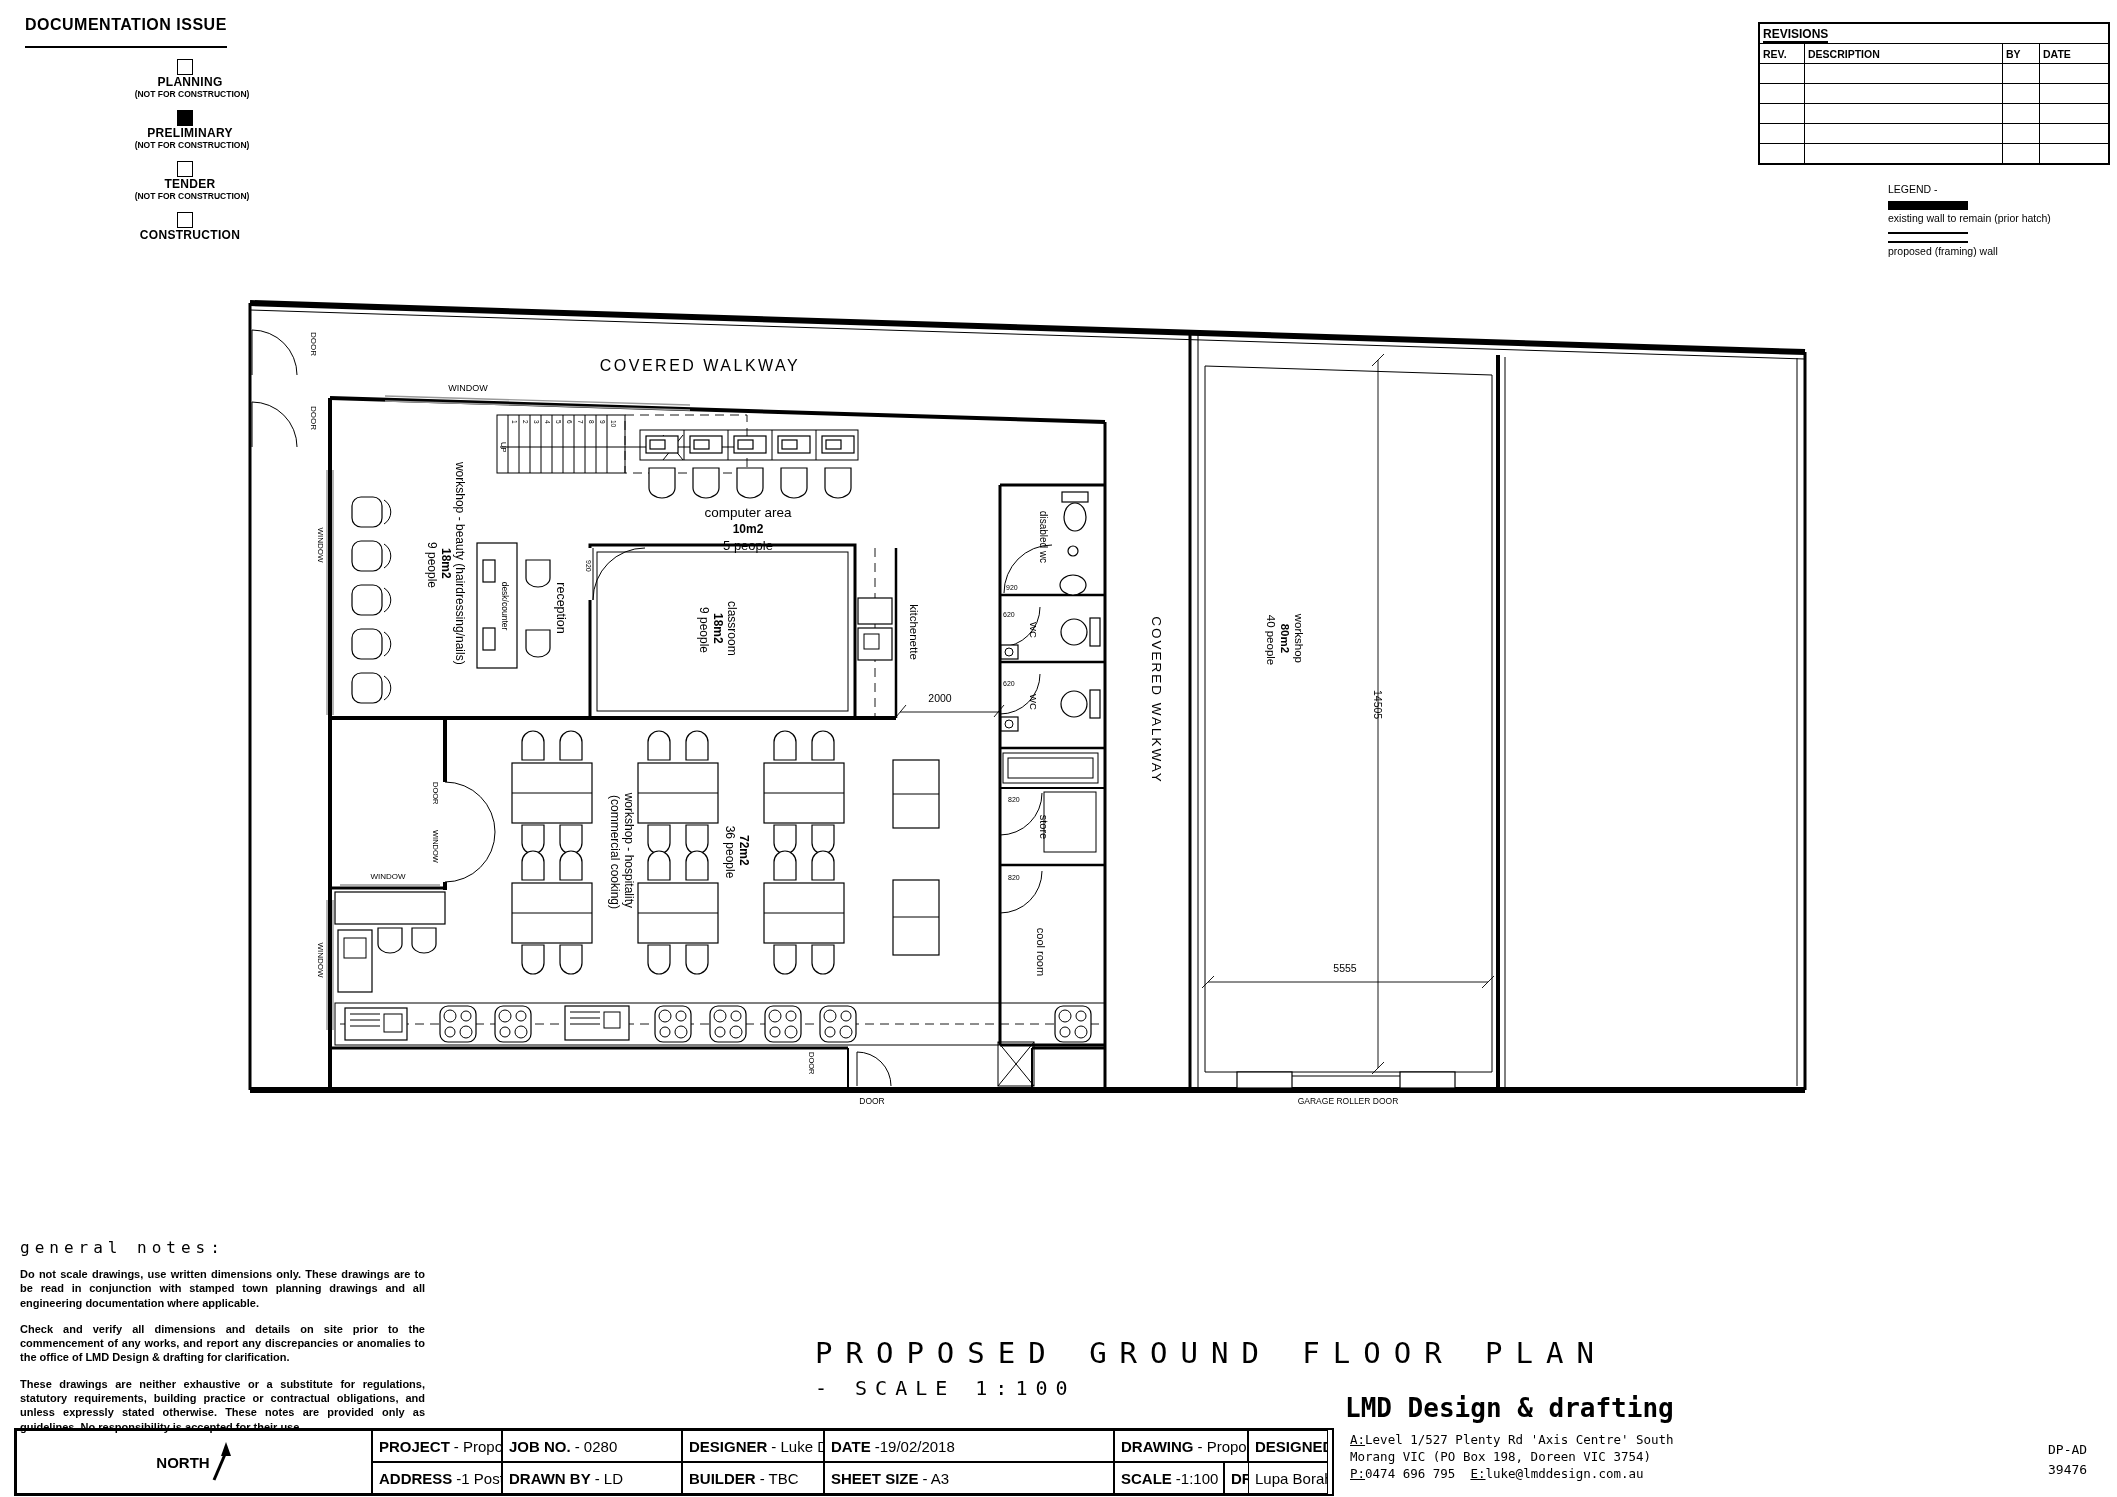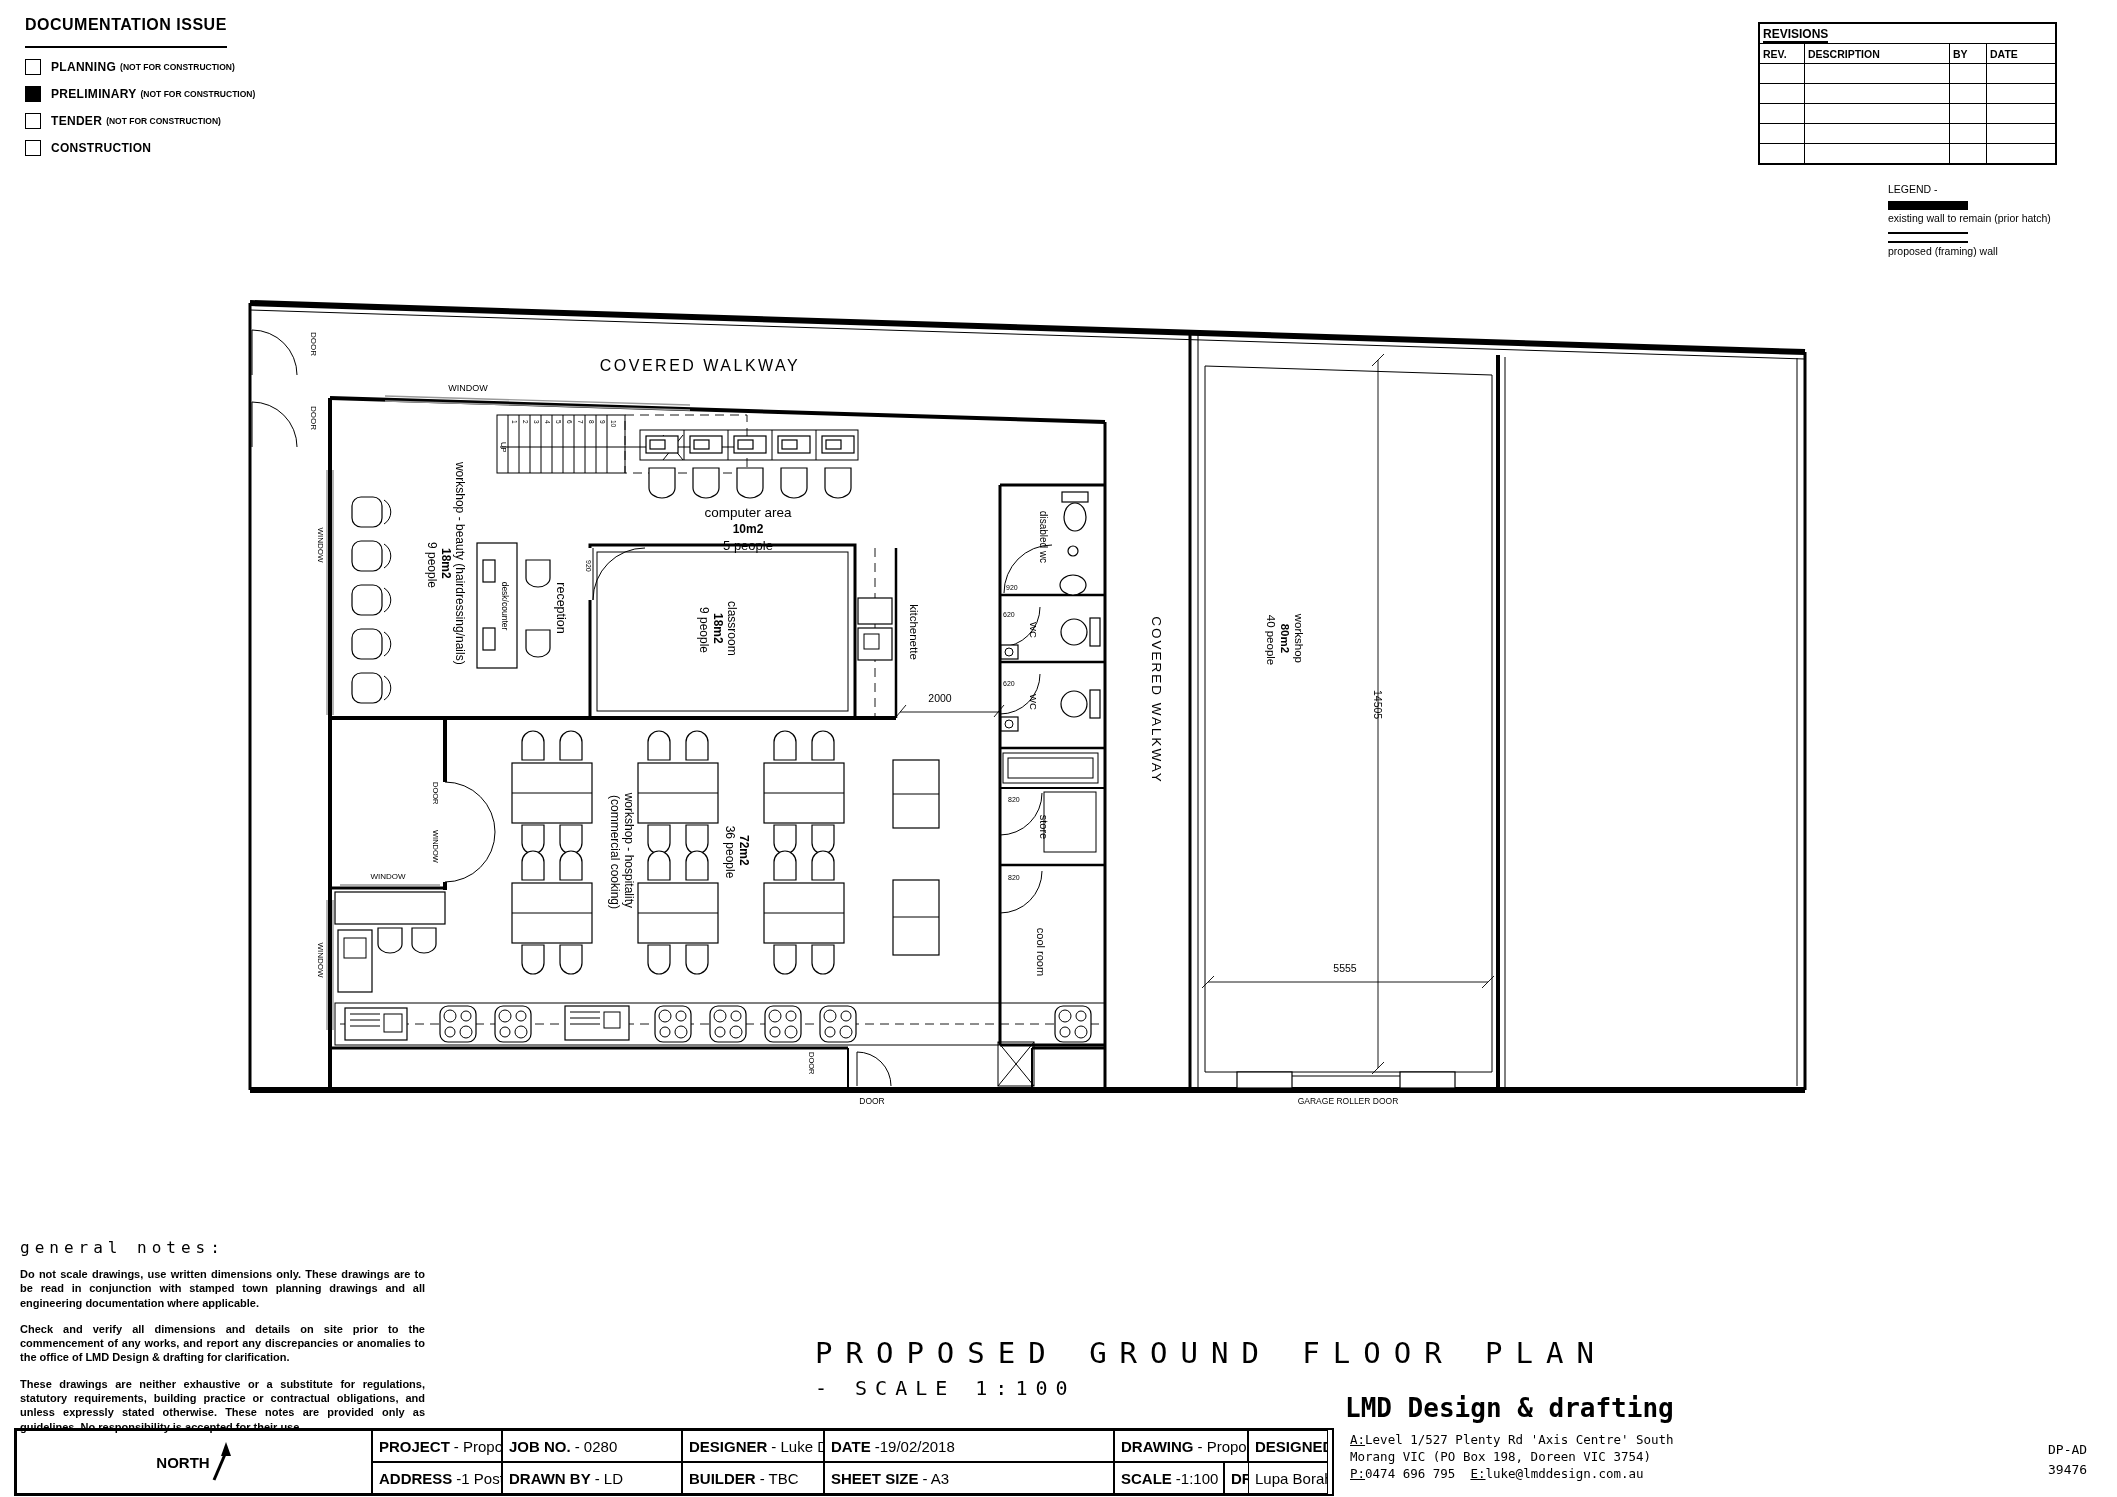--- a/index.html
+++ b/index.html
@@ -4,28 +4,28 @@
 <style>
   html,body{margin:0;padding:0;background:#fff;}
   body{width:2117px;height:1497px;position:relative;overflow:hidden;
        font-family:"Liberation Sans",sans-serif;color:#000;}
   .abs{position:absolute;}
 
   
   #doc-issue{left:25px;top:16px;width:330px;}
   #doc-issue .di-title{font-size:16px;font-weight:bold;letter-spacing:.5px;
      border-bottom:2px solid #000;display:inline-block;padding-bottom:12px;}
-  .di-row{display:flex;align-items:center;margin-top:11px;}
+  .di-row{display:flex;align-items:center;margin-top:11px;flex-direction:column;}
   .di-box{width:14px;height:14px;border:1.6px solid #000;margin-right:10px;flex:0 0 auto;}
   .di-box.filled{background:#000;}
   .di-label{font-size:12px;font-weight:bold;letter-spacing:.3px;}
   .di-note{font-size:8.5px;font-weight:bold;margin-left:4px;text-align:right;}
 
   
-  #revisions{left:1758px;top:22px;width:299px;border:2px solid #000;border-collapse:collapse;}
+  #revisions{left:1758px;top:22px;width:352px;border:2px solid #000;border-collapse:collapse;}
   #revisions td,#revisions th{border:1.4px solid #000;height:19px;padding:0 3px;
      font-size:11px;text-align:left;vertical-align:middle;}
   #revisions .rt-title{font-weight:bold;font-size:12px;}
   #revisions .rt-title span{border-bottom:2px solid #000;}
   #revisions th{font-weight:bold;font-size:10.5px;}
 
   
   #legend{left:1888px;top:183px;width:230px;font-size:10.5px;}
   #legend .lg-title{margin-bottom:6px;}
   .lg-solid{width:80px;height:9px;background:#000;margin-bottom:2px;}

